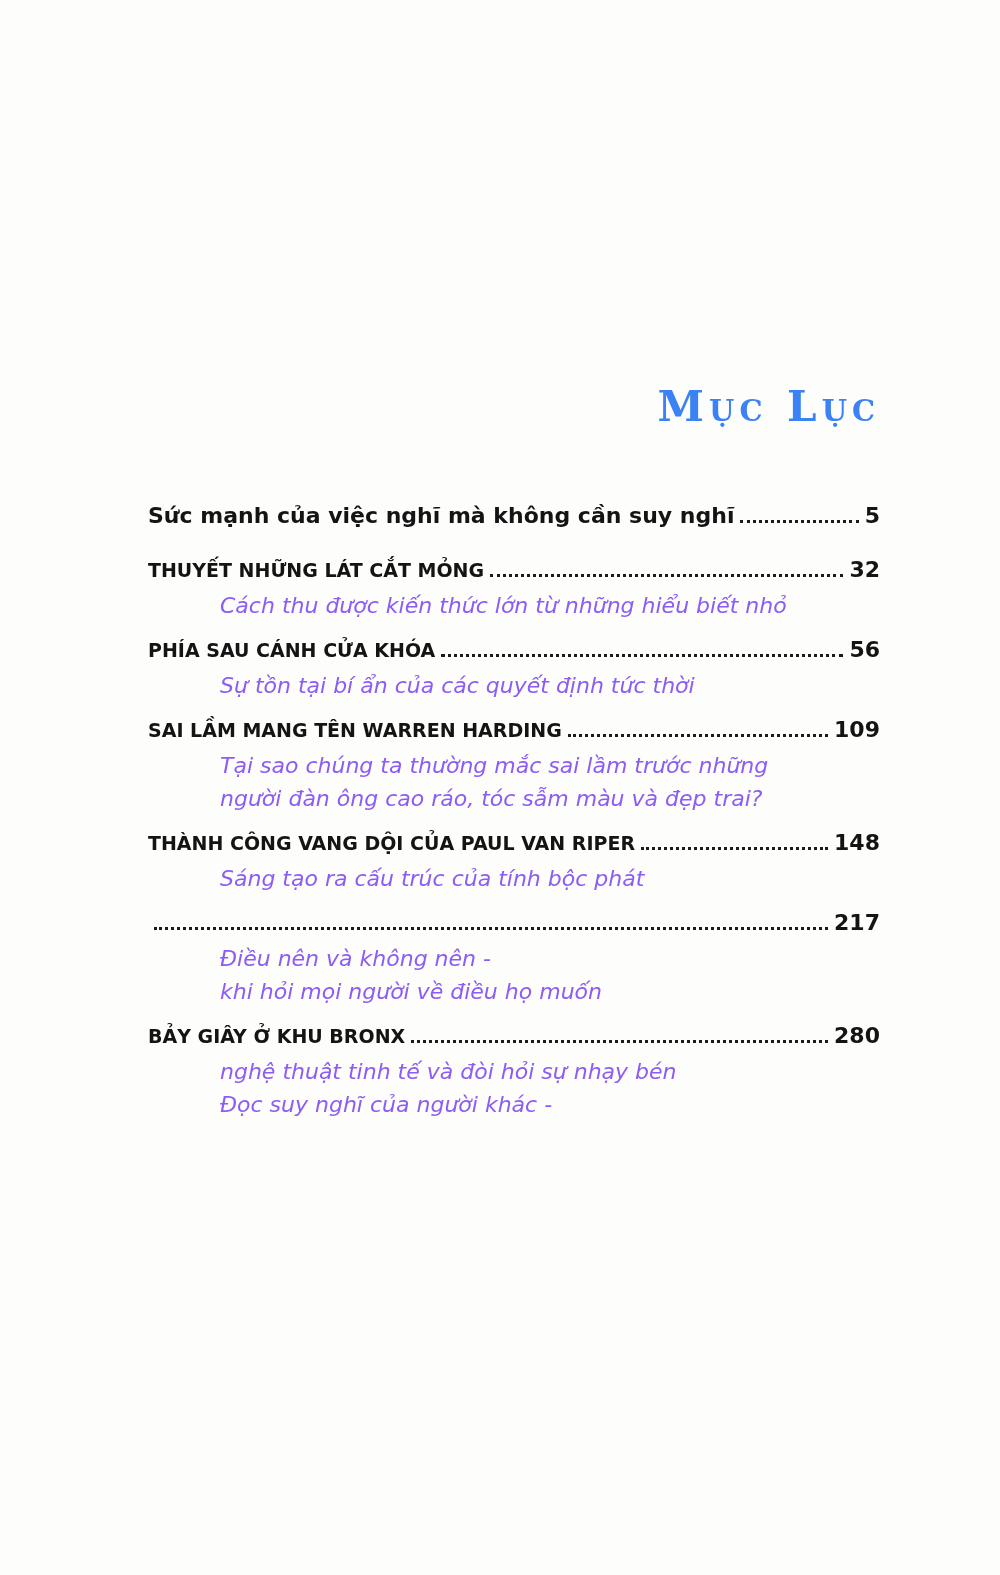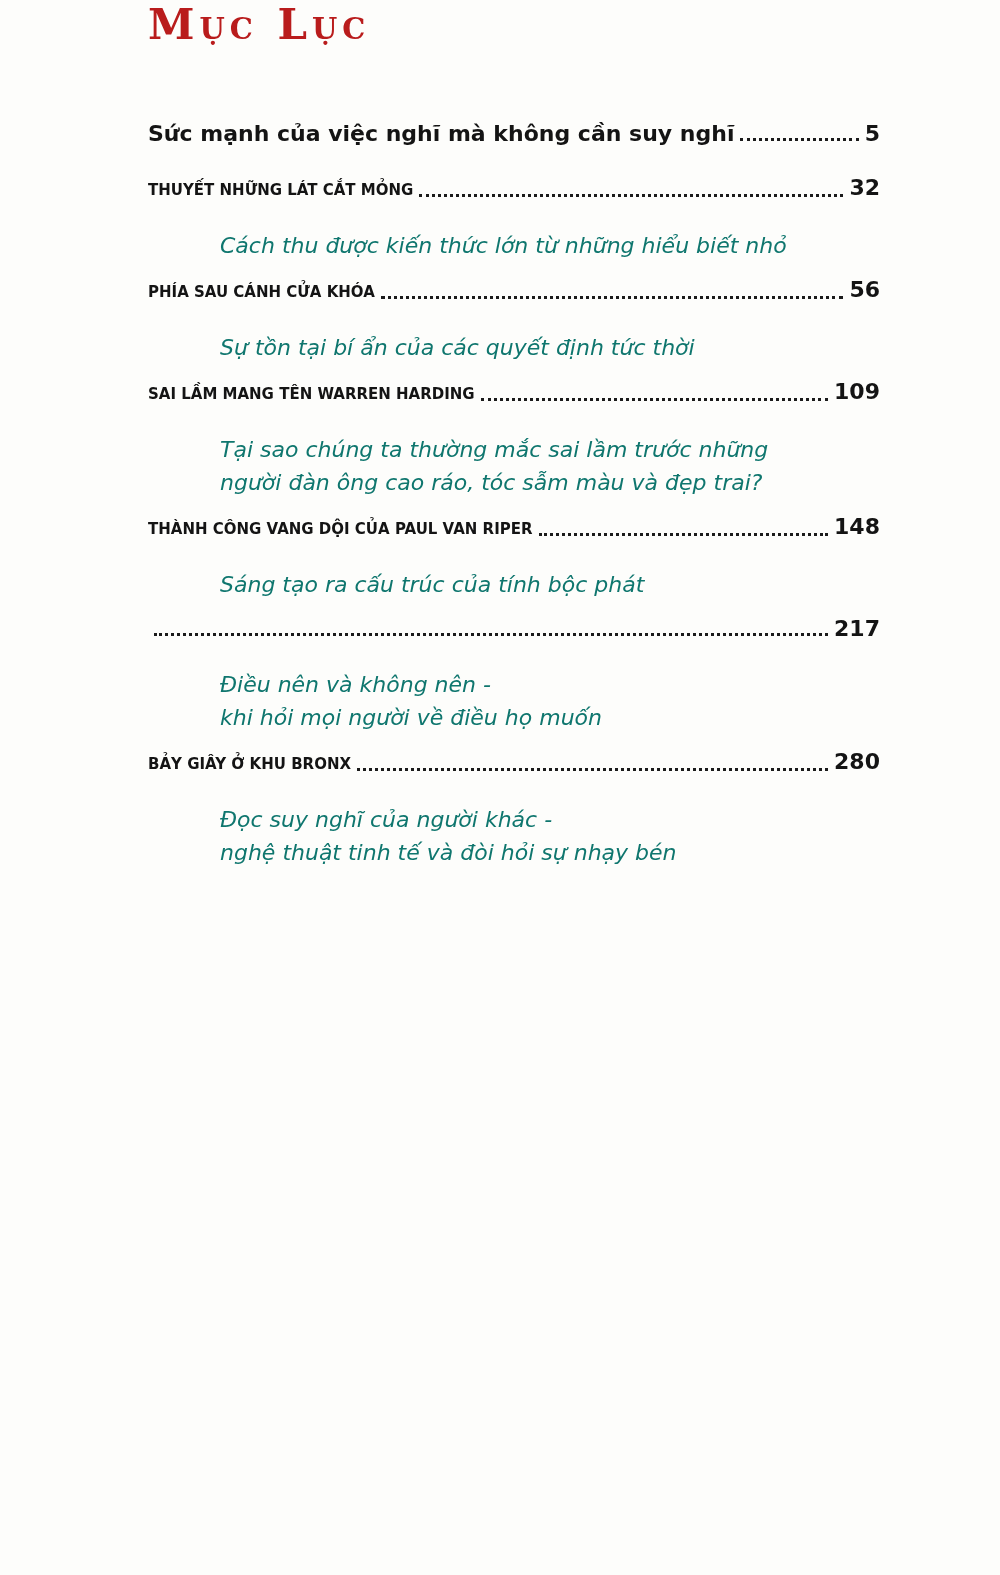--- a/index.html
+++ b/index.html
@@ -17,68 +17,69 @@
     height: 1575px;
     position: relative;
   }
   .content {
     position: absolute;
     left: 148px;
     top: 0;
     width: 732px;
   }
   .title {
-    text-align: left;
+    margin-top: 382px;
+    text-align: right;
     font-family: "DejaVu Serif", serif;
     font-weight: 600;
     font-size: 42px;
     letter-spacing: 5px;
     font-variant: small-caps;
-    color: #b91c1c;
+    color: #3b82f6;
   }
   .toc { margin-top: 70px; }
 
   .entry { margin-bottom: 24px; margin-top: 32px; }
   .entry.chapter { margin-top: 12px; margin-bottom: 13px; }
 
   .row {
     display: flex;
     align-items: baseline;
     line-height: 30px;
   }
   .label {
     font-weight: bold;
-    font-size: 15px;
+    font-size: 19px;
     white-space: nowrap;
     color: #141414;
   }
   .entry.intro .label { font-size: 22px; }
   .leader {
     flex: 1 1 auto;
     min-width: 24px;
     position: relative;
     height: 1px;
     align-self: flex-end;
     margin: 0 6px 8px 6px;
     border-bottom: 3px dotted #1b1b1b;
   }
   .pagenum {
     font-weight: bold;
     font-size: 22px;
     white-space: nowrap;
     color: #141414;
   }
   .subtitle {
-    margin-top: 24px;
+    margin-top: 4px;
     padding-left: 72px;
     font-style: italic;
     font-family: "DejaVu Sans", sans-serif;
     font-size: 22px;
     line-height: 33px;
-    color: #0f766e;
+    color: #8b5cf6;
   }
   .subtitle .book-title {
     font-family: "DejaVu Serif", serif;
     font-style: italic;
   }
 </style>
 </head>
 <body>
 
 <div class="page">
@@ -153,22 +154,22 @@
         </div>
       </div>
 
       <div class="entry chapter">
         <div class="row">
           <span class="label">BẢY GIÂY Ở KHU BRONX</span>
           <span class="leader"></span>
           <span class="pagenum">280</span>
         </div>
         <div class="subtitle">
+          <div>nghệ thuật tinh tế và đòi hỏi sự nhạy bén</div>
           <div>Đọc suy nghĩ của người khác -</div>
-          <div>nghệ thuật tinh tế và đòi hỏi sự nhạy bén</div>
         </div>
       </div>
 
       <div class="entry chapter">
       </div>
 
     </div>
   </div>
 </div>
 

